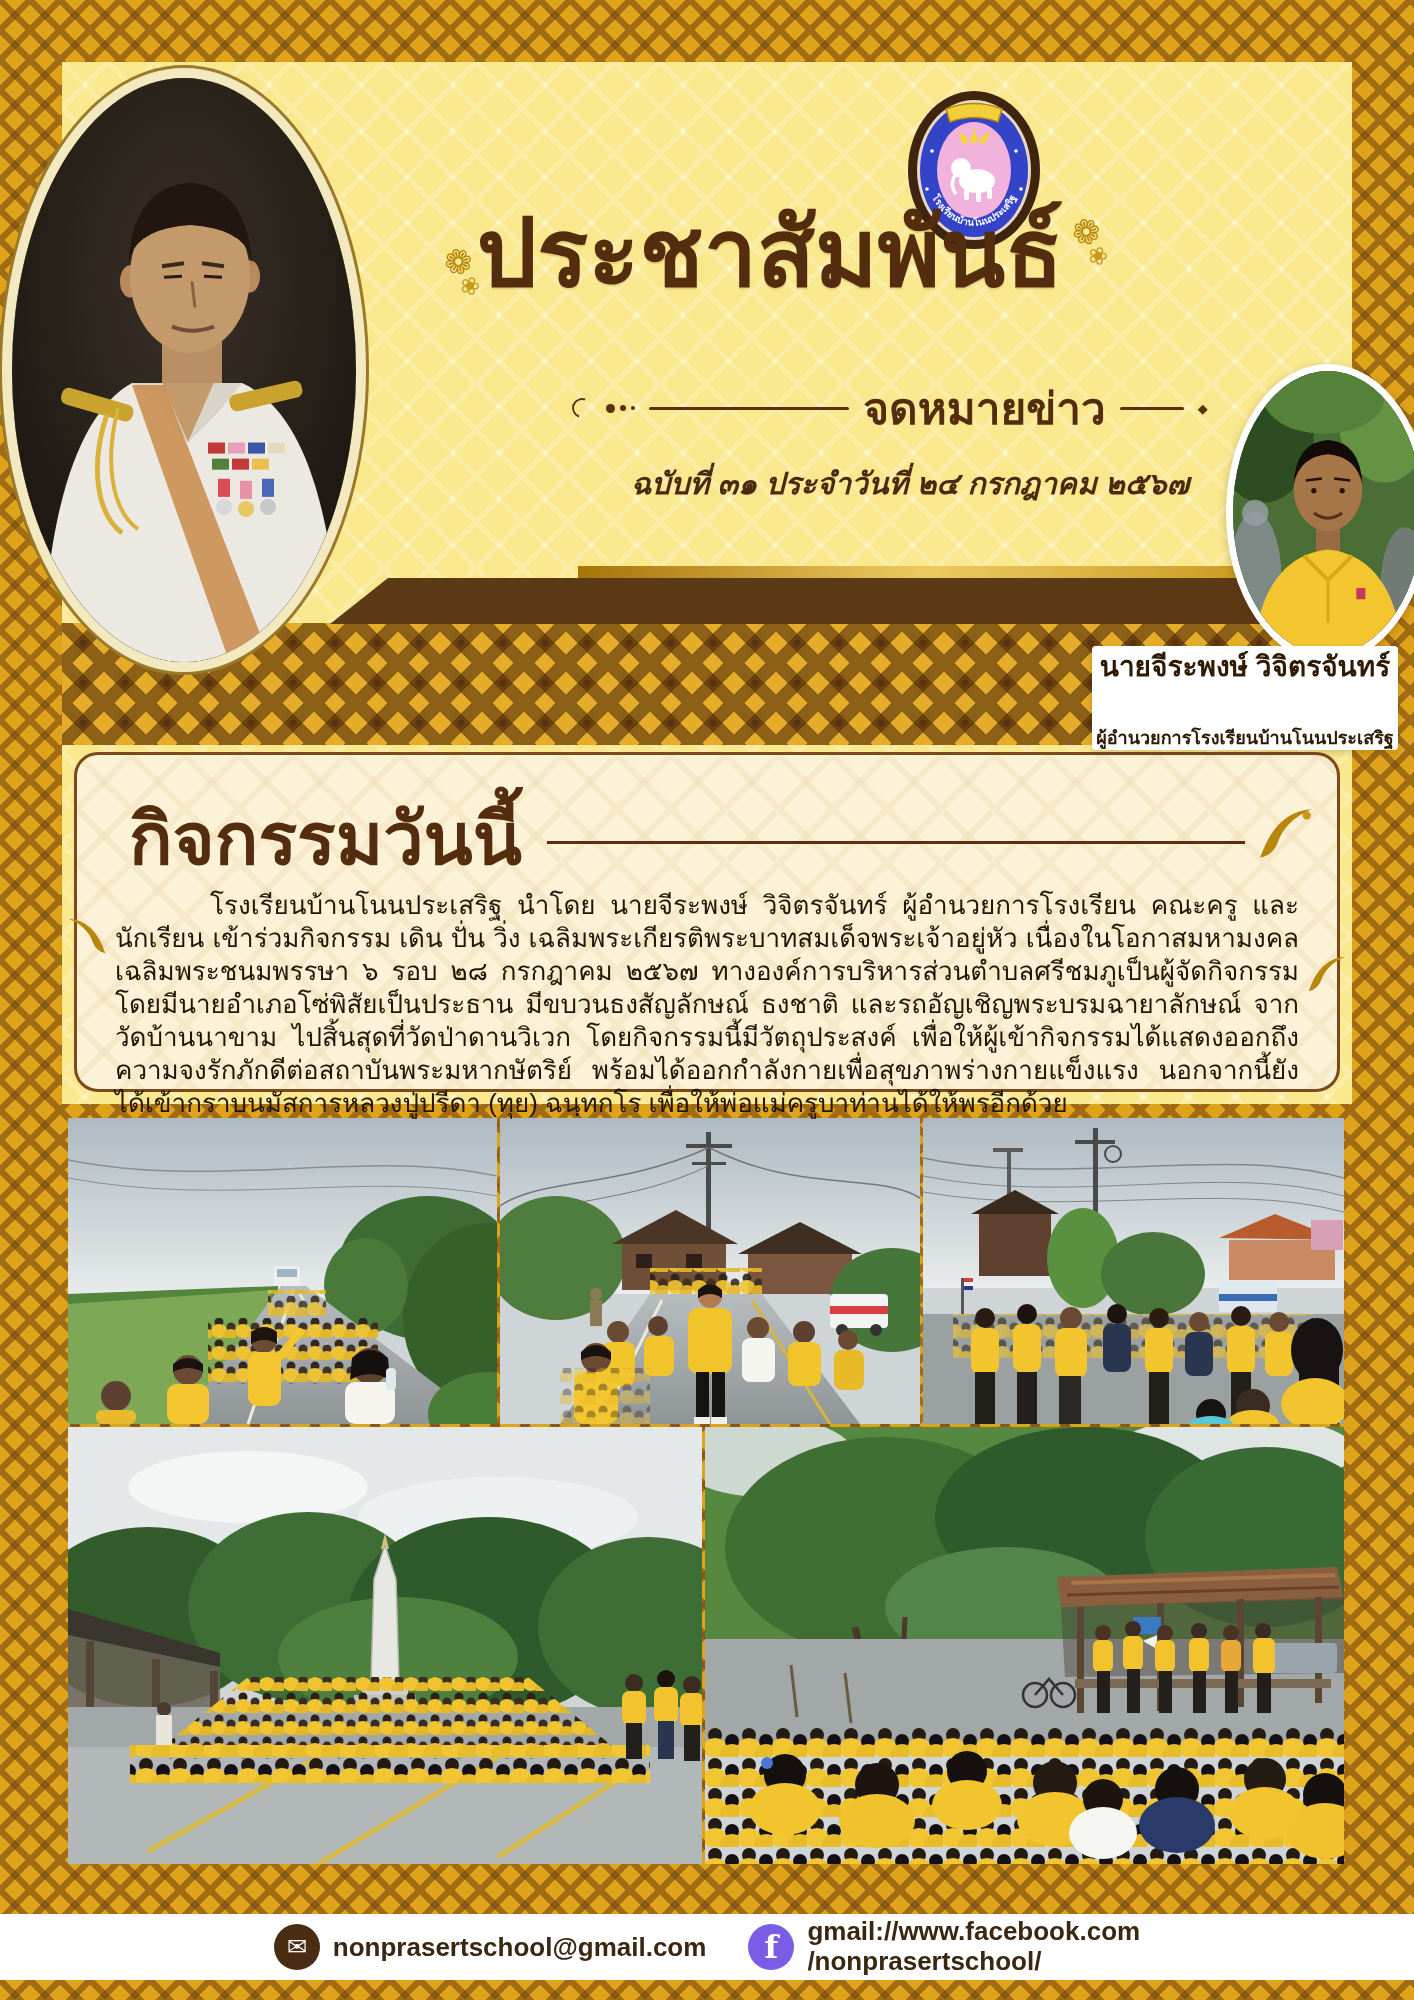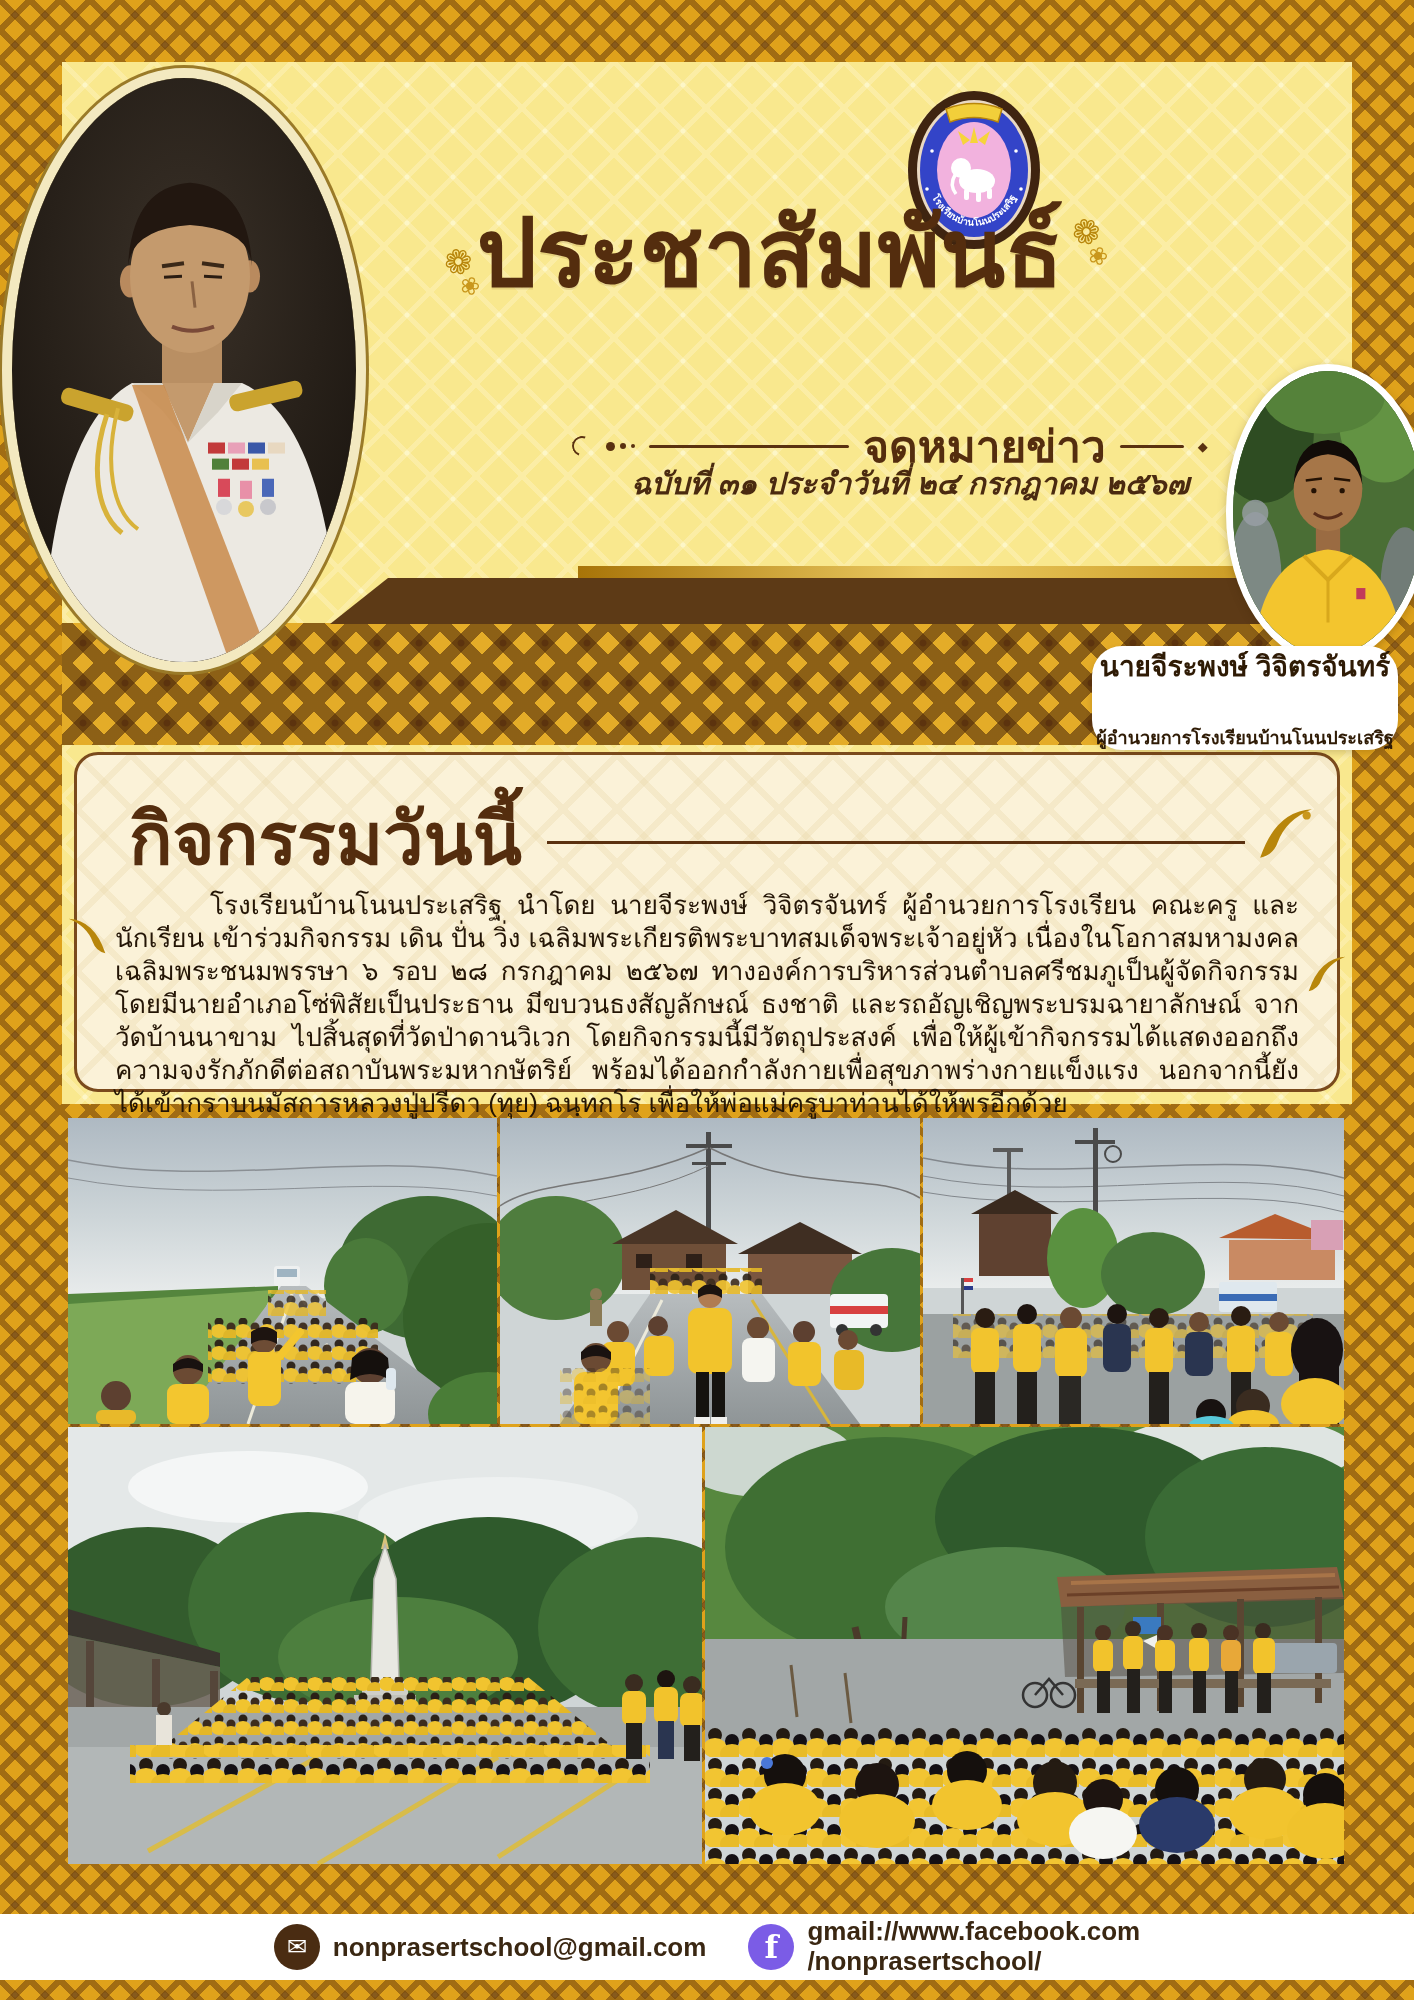--- a/index.html
+++ b/index.html
@@ -50,37 +50,37 @@
   
   .title-row{left:390px;top:188px;width:760px;height:140px;z-index:3;text-align:center;
     font-family:"DejaVu Serif","Liberation Serif",serif;font-weight:700;
     font-size:95px;line-height:130px;color:#542D0E;white-space:nowrap;
     text-shadow:0 2px 0 rgba(120,80,20,.15);}
   .title-orn{z-index:3;color:#B8860B;line-height:1;}
   .title-orn .f1{font-size:34px;display:block;transform:rotate(-15deg);}
   .title-orn .f2{font-size:24px;display:block;margin:-4px 0 0 16px;transform:rotate(20deg);color:#C9971C;}
   .t-orn-l{left:444px;top:244px;}
   .t-orn-r{left:1072px;top:214px;}
-  .subtitle-row{left:540px;top:418px;width:700px;height:56px;z-index:3;display:flex;
+  .subtitle-row{left:540px;top:380px;width:700px;height:56px;z-index:3;display:flex;
     align-items:center;justify-content:center;gap:14px;}
   .swirl{width:16px;height:16px;border:2px solid #5a3110;border-radius:50%;
     border-color:#5a3110 transparent transparent #5a3110;transform:rotate(-25deg);}
   .sub-dots{display:flex;gap:5px;align-items:center;}
   .sub-dots i{display:block;border-radius:50%;background:#5a3110;}
   .sub-dots .d1{width:9px;height:9px}.sub-dots .d2{width:6px;height:6px}.sub-dots .d3{width:4px;height:4px}
   .sub-line{height:3px;background:#5a3110;border-radius:2px;}
   .sub-line.long{width:200px;} .sub-line.short{width:64px;}
   .subtitle-text{font-family:"DejaVu Serif","Liberation Serif",serif;font-weight:700;
     font-size:44px;color:#542D0E;white-space:nowrap;}
   .sub-diamond{color:#5a3110;font-size:13px;}
   .issue-line{left:590px;top:460px;width:640px;z-index:3;text-align:center;
     font-size:30px;font-weight:700;color:#4A2A10;white-space:nowrap;font-style:italic;}
   
   .name-card{left:1092px;top:646px;width:306px;height:104px;z-index:5;background:#ffffff;
-    border-radius:30px;display:flex;flex-direction:column;align-items:center;justify-content:center;
+    border-radius:4px;display:flex;flex-direction:column;align-items:center;justify-content:center;
     gap:7px;box-shadow:0 3px 6px rgba(60,35,5,.18);}
   .p-name{font-size:28px;font-weight:700;color:#2F1B05;white-space:nowrap;}
   .p-title{font-size:18px;font-weight:700;color:#2F1B05;white-space:nowrap;margin-top:28px;}
   
   .content-panel{left:74px;top:752px;width:1266px;height:340px;z-index:3;
     background-color:#FBF2D8;border:3px solid #7A4A1C;border-radius:24px;box-sizing:border-box;
     background-image:
       linear-gradient(45deg, transparent 46%, rgba(235,215,170,.35) 46% 54%, transparent 54%),
       linear-gradient(135deg, transparent 46%, rgba(235,215,170,.35) 46% 54%, transparent 54%);
     background-size:54px 54px;}

